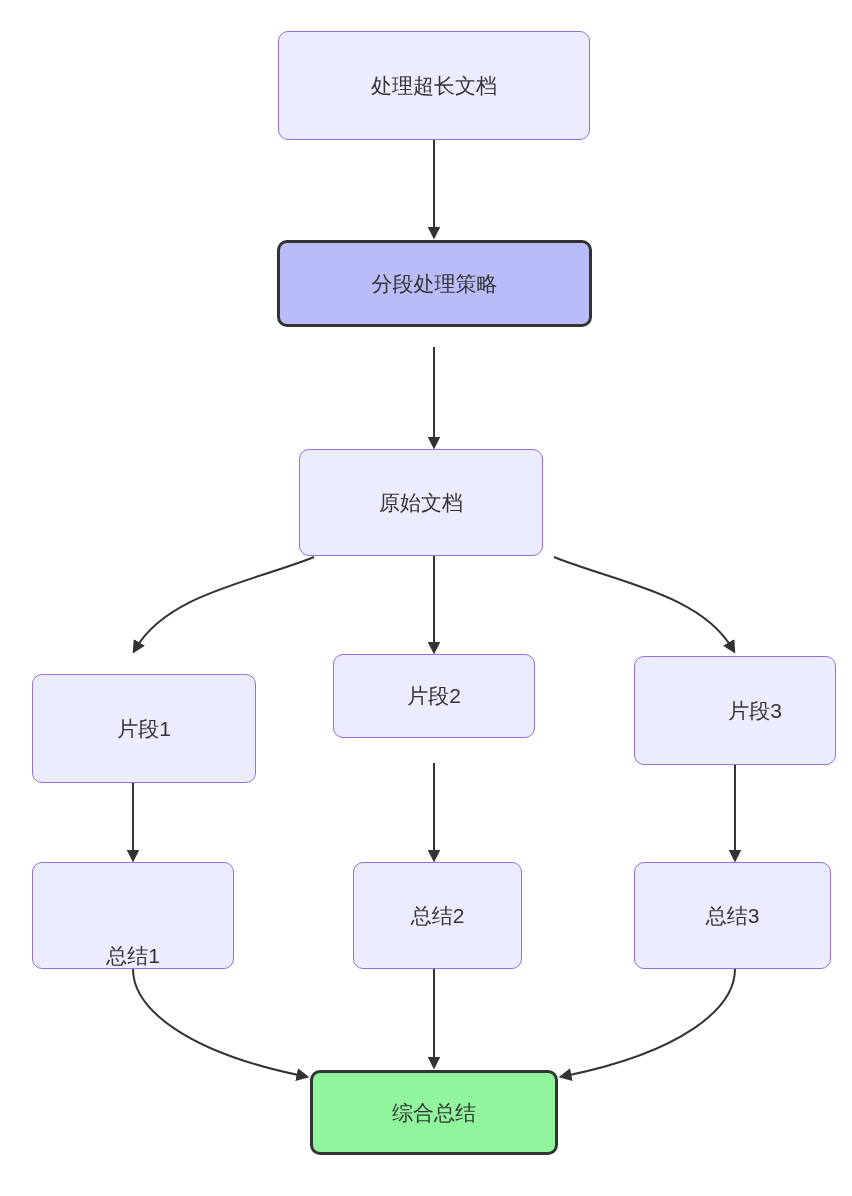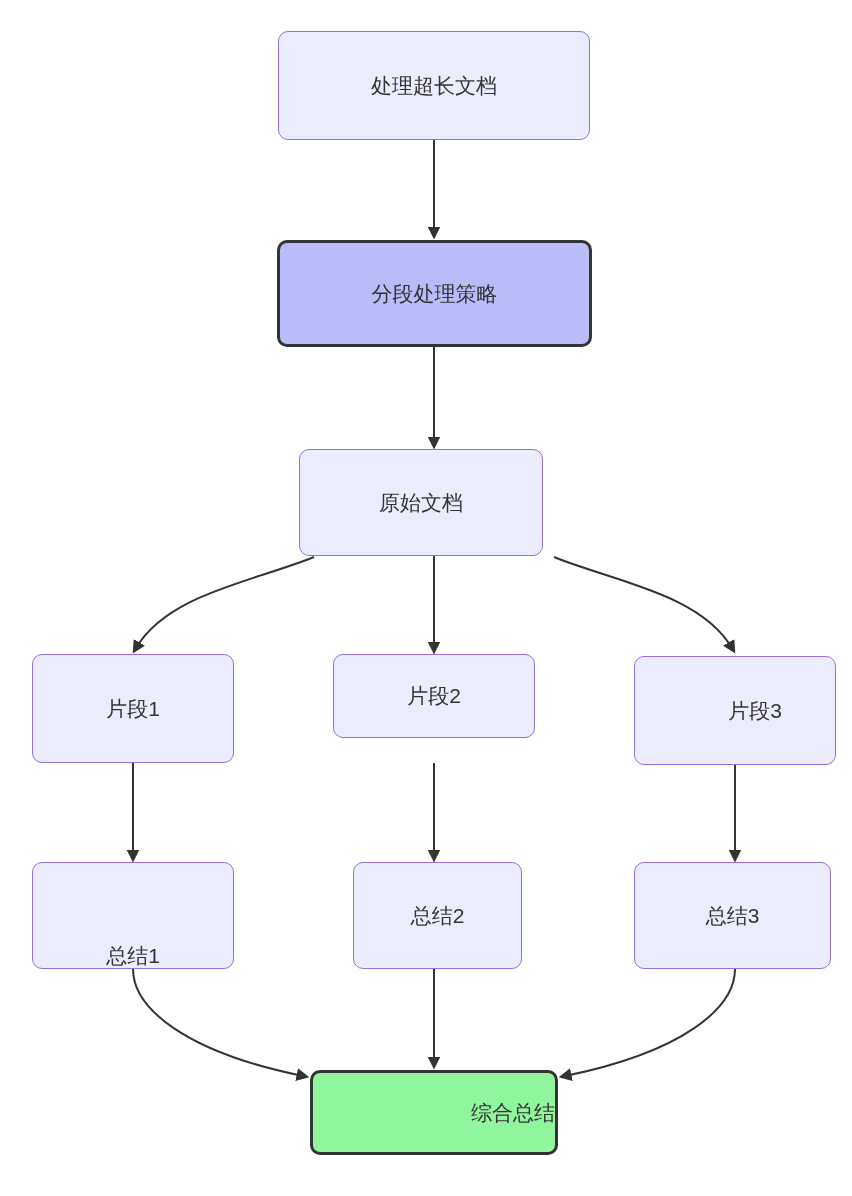--- a/index.html
+++ b/index.html
@@ -53,29 +53,29 @@
     background: var(--highlight-fill);
     border: 3px solid var(--dark-border);
   }
   .node--success {
     background: var(--success-fill);
     border: 3px solid var(--dark-border);
   }
 
   
   #node-start    { left: 278px; top: 31px;   width: 312px; height: 109px; }
-  #node-strategy { left: 277px; top: 240px;  width: 315px; height: 107px; }
+  #node-strategy { left: 277px; top: 240px;  width: 315px; height: 87px; }
   #node-original { left: 299px; top: 449px;  width: 244px; height: 107px; }
-  #node-seg1     { left: 32px;  top: 654px;  width: 202px; height: 109px; justify-content: center; }
+  #node-seg1     { left: 32px;  top: 674px;  width: 224px; height: 109px; justify-content: center; }
   #node-seg2     { left: 333px; top: 654px;  width: 202px; height: 84px; }
   #node-seg3     { left: 634px; top: 656px;  width: 202px; height: 109px; padding-left: 40px; }
   #node-sum1     { left: 32px;  top: 862px;  width: 202px; height: 107px; align-items: flex-end; }
   #node-sum2     { left: 353px; top: 862px;  width: 169px; height: 107px; }
   #node-sum3     { left: 634px; top: 862px;  width: 197px; height: 107px; }
-  #node-final    { left: 310px; top: 1070px; width: 248px; height: 85px; justify-content: flex-end; }
+  #node-final    { left: 310px; top: 1070px; width: 248px; height: 85px; }
 </style>
 </head>
 <body>
 
 <div class="canvas">
 
   <svg class="edges" viewBox="0 0 852 1196" xmlns="http://www.w3.org/2000/svg" aria-hidden="true">
     <defs>
       <marker id="arrow" viewBox="0 0 10 10" refX="5" refY="5" markerWidth="6.5" markerHeight="6.5" orient="auto-start-reverse">
         <path d="M 0 0 L 10 5 L 0 10 z"></path>

